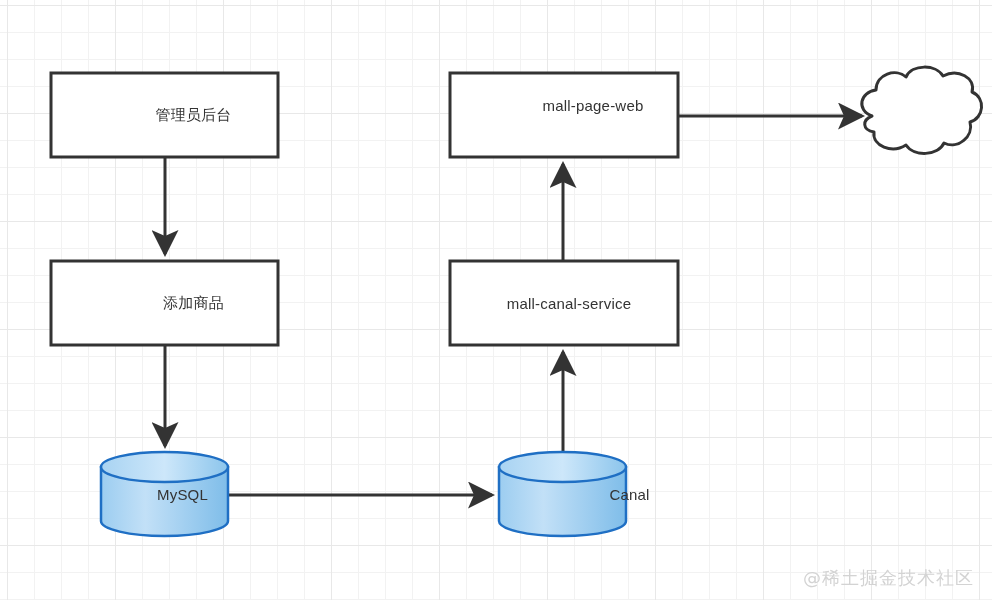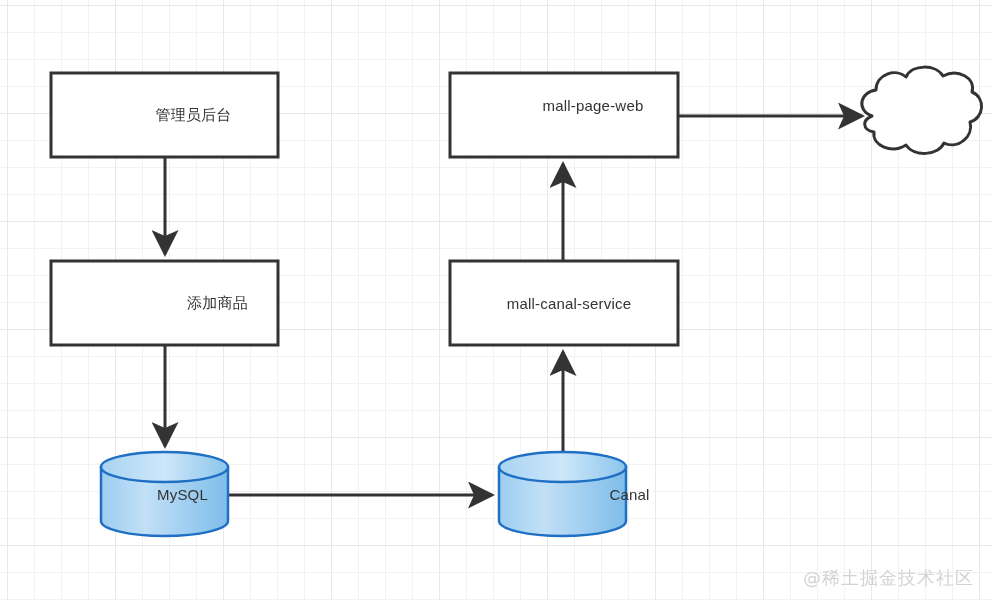--- a/index.html
+++ b/index.html
@@ -138,21 +138,21 @@
                C938,156 914,157 906,145
                C892,154 872,146 874,132
                C862,130 862,120 872,116 Z" fill="#ffffff" stroke="#333333" stroke-width="3" stroke-linejoin="round"></path>
     </g>
   </svg>
 
   <div class="node-label cn" style="left:51px; top:73px; width:227px; height:84px;">管理员后台</div>
 
   <div class="node-label" style="left:450px; top:73px; width:228px; height:64px;">mall-page-web</div>
 
-  <div class="node-label cn" style="left:51px; top:261px; width:227px; height:84px;margin-left:24px;">添加商品</div>
+  <div class="node-label cn" style="left:51px; top:261px; width:227px; height:84px;">添加商品</div>
 
   <div class="node-label" style="left:450px; top:261px; width:180px; height:84px;">mall-canal-service</div>
 
   <div class="node-label" style="left:84px; top:467px; width:139px; height:54px;">MySQL</div>
 
   <div class="node-label" style="left:499px; top:467px; width:127px; height:54px;margin-left:38px;">Canal</div>
 
   <div class="watermark">@稀土掘金技术社区</div>
 
 </div>

